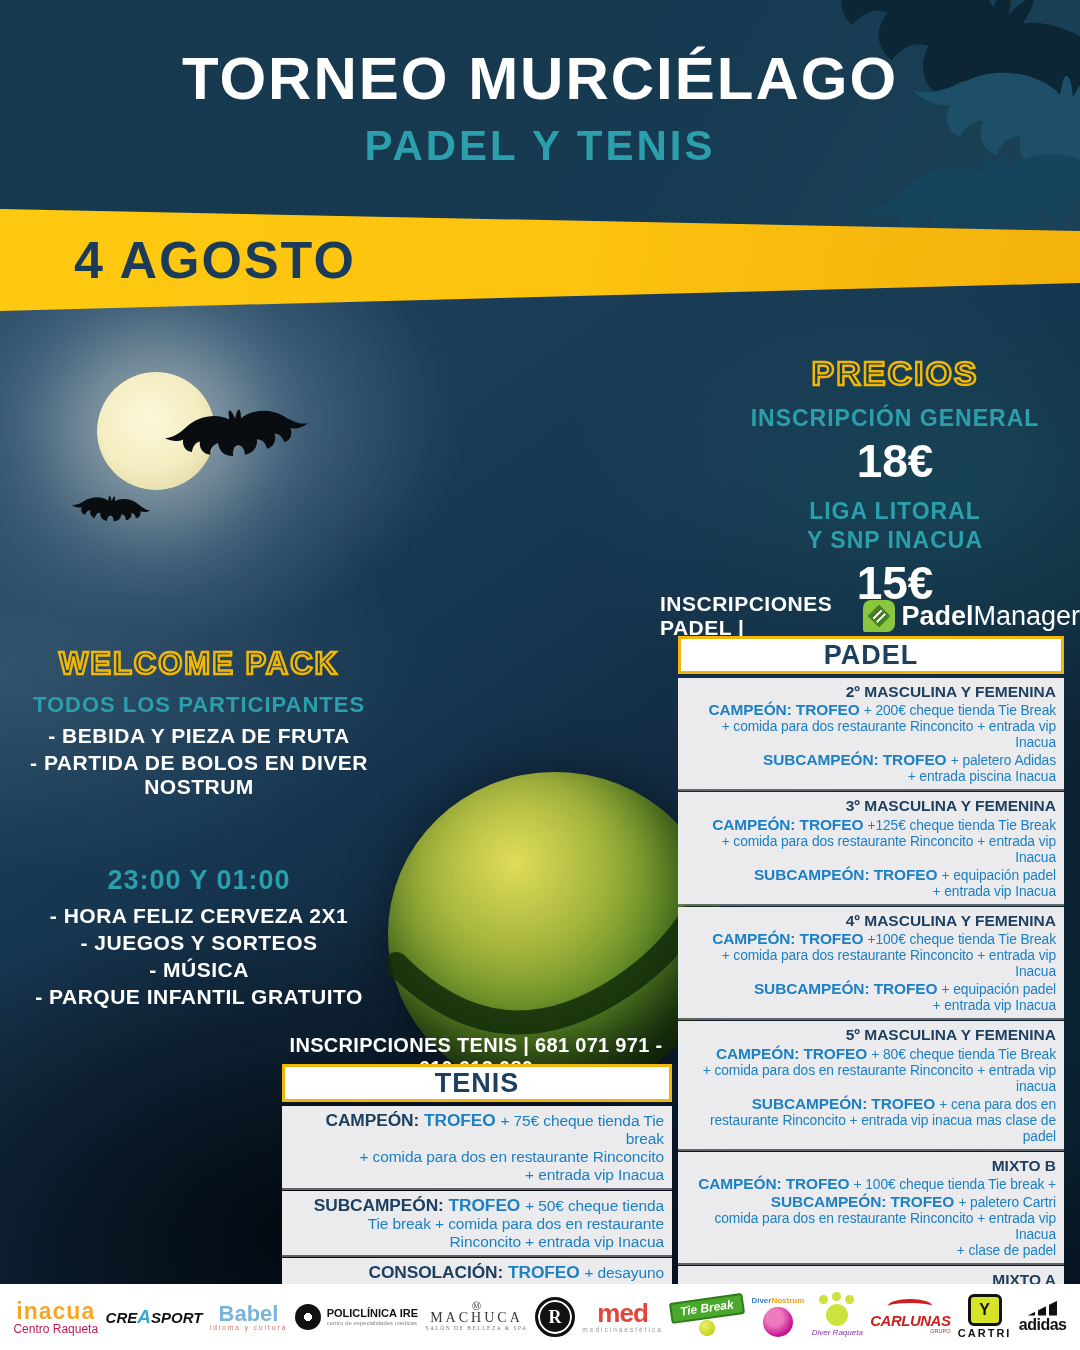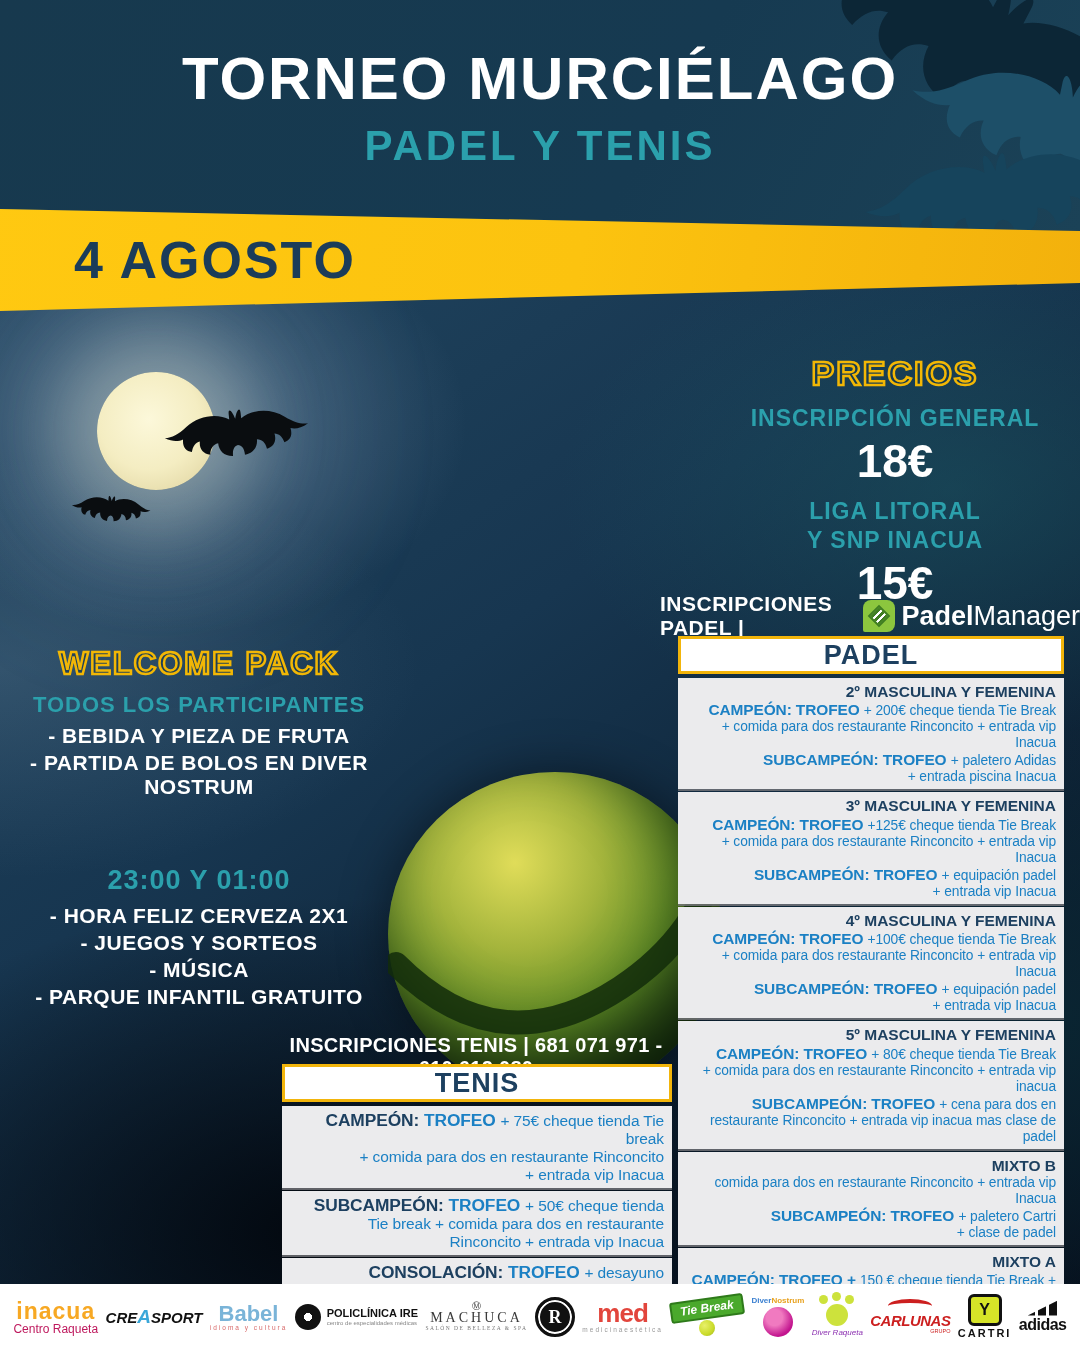--- a/index.html
+++ b/index.html
@@ -233,22 +233,23 @@
         </div>
         <div class="panel">
           <div class="cat-title">5º MASCULINA Y FEMENINA</div>
           <div class="cat-line"><span class="blue-bold">CAMPEÓN: TROFEO </span><span class="blue-reg">+ 80€ cheque tienda Tie Break </span></div>
           <div class="cat-line"><span class="blue-reg">+ comida para dos en restaurante Rinconcito + entrada vip inacua </span></div>
           <div class="cat-line"><span class="blue-bold">SUBCAMPEÓN: TROFEO </span><span class="blue-reg">+ cena para dos en </span></div>
           <div class="cat-line"><span class="blue-reg">restaurante Rinconcito + entrada vip inacua mas clase de padel </span></div>
         </div>
         <div class="panel">
           <div class="cat-title">MIXTO B</div>
+          <div class="cat-line"><span class="blue-bold">CAMPEÓN: TROFEO </span><span class="blue-reg">+ 100€ cheque tienda Tie break + </span></div>
+          <div class="cat-line"><span class="blue-bold">SUBCAMPEÓN: TROFEO </span><span class="blue-reg">+ paletero Cartri </span></div>
           <div class="cat-line"><span class="blue-reg">comida para dos en restaurante Rinconcito + entrada vip Inacua </span></div>
-          <div class="cat-line"><span class="blue-bold">SUBCAMPEÓN: TROFEO </span><span class="blue-reg">+ paletero Cartri </span></div>
           <div class="cat-line"><span class="blue-reg">+ clase de padel </span></div>
         </div>
         <div class="panel">
           <div class="cat-title">MIXTO A</div>
           <div class="cat-line"><span class="blue-bold">CAMPEÓN: TROFEO + </span><span class="blue-reg">150 € cheque tienda Tie Break +  comida </span></div>
           <div class="cat-line"><span class="blue-reg">para dos en restaurante Rinconcito +  entrada vip Inacua </span></div>
           <div class="cat-line"><span class="blue-reg">+ clase de padel </span></div>
         </div>
       </div>
   </div>

